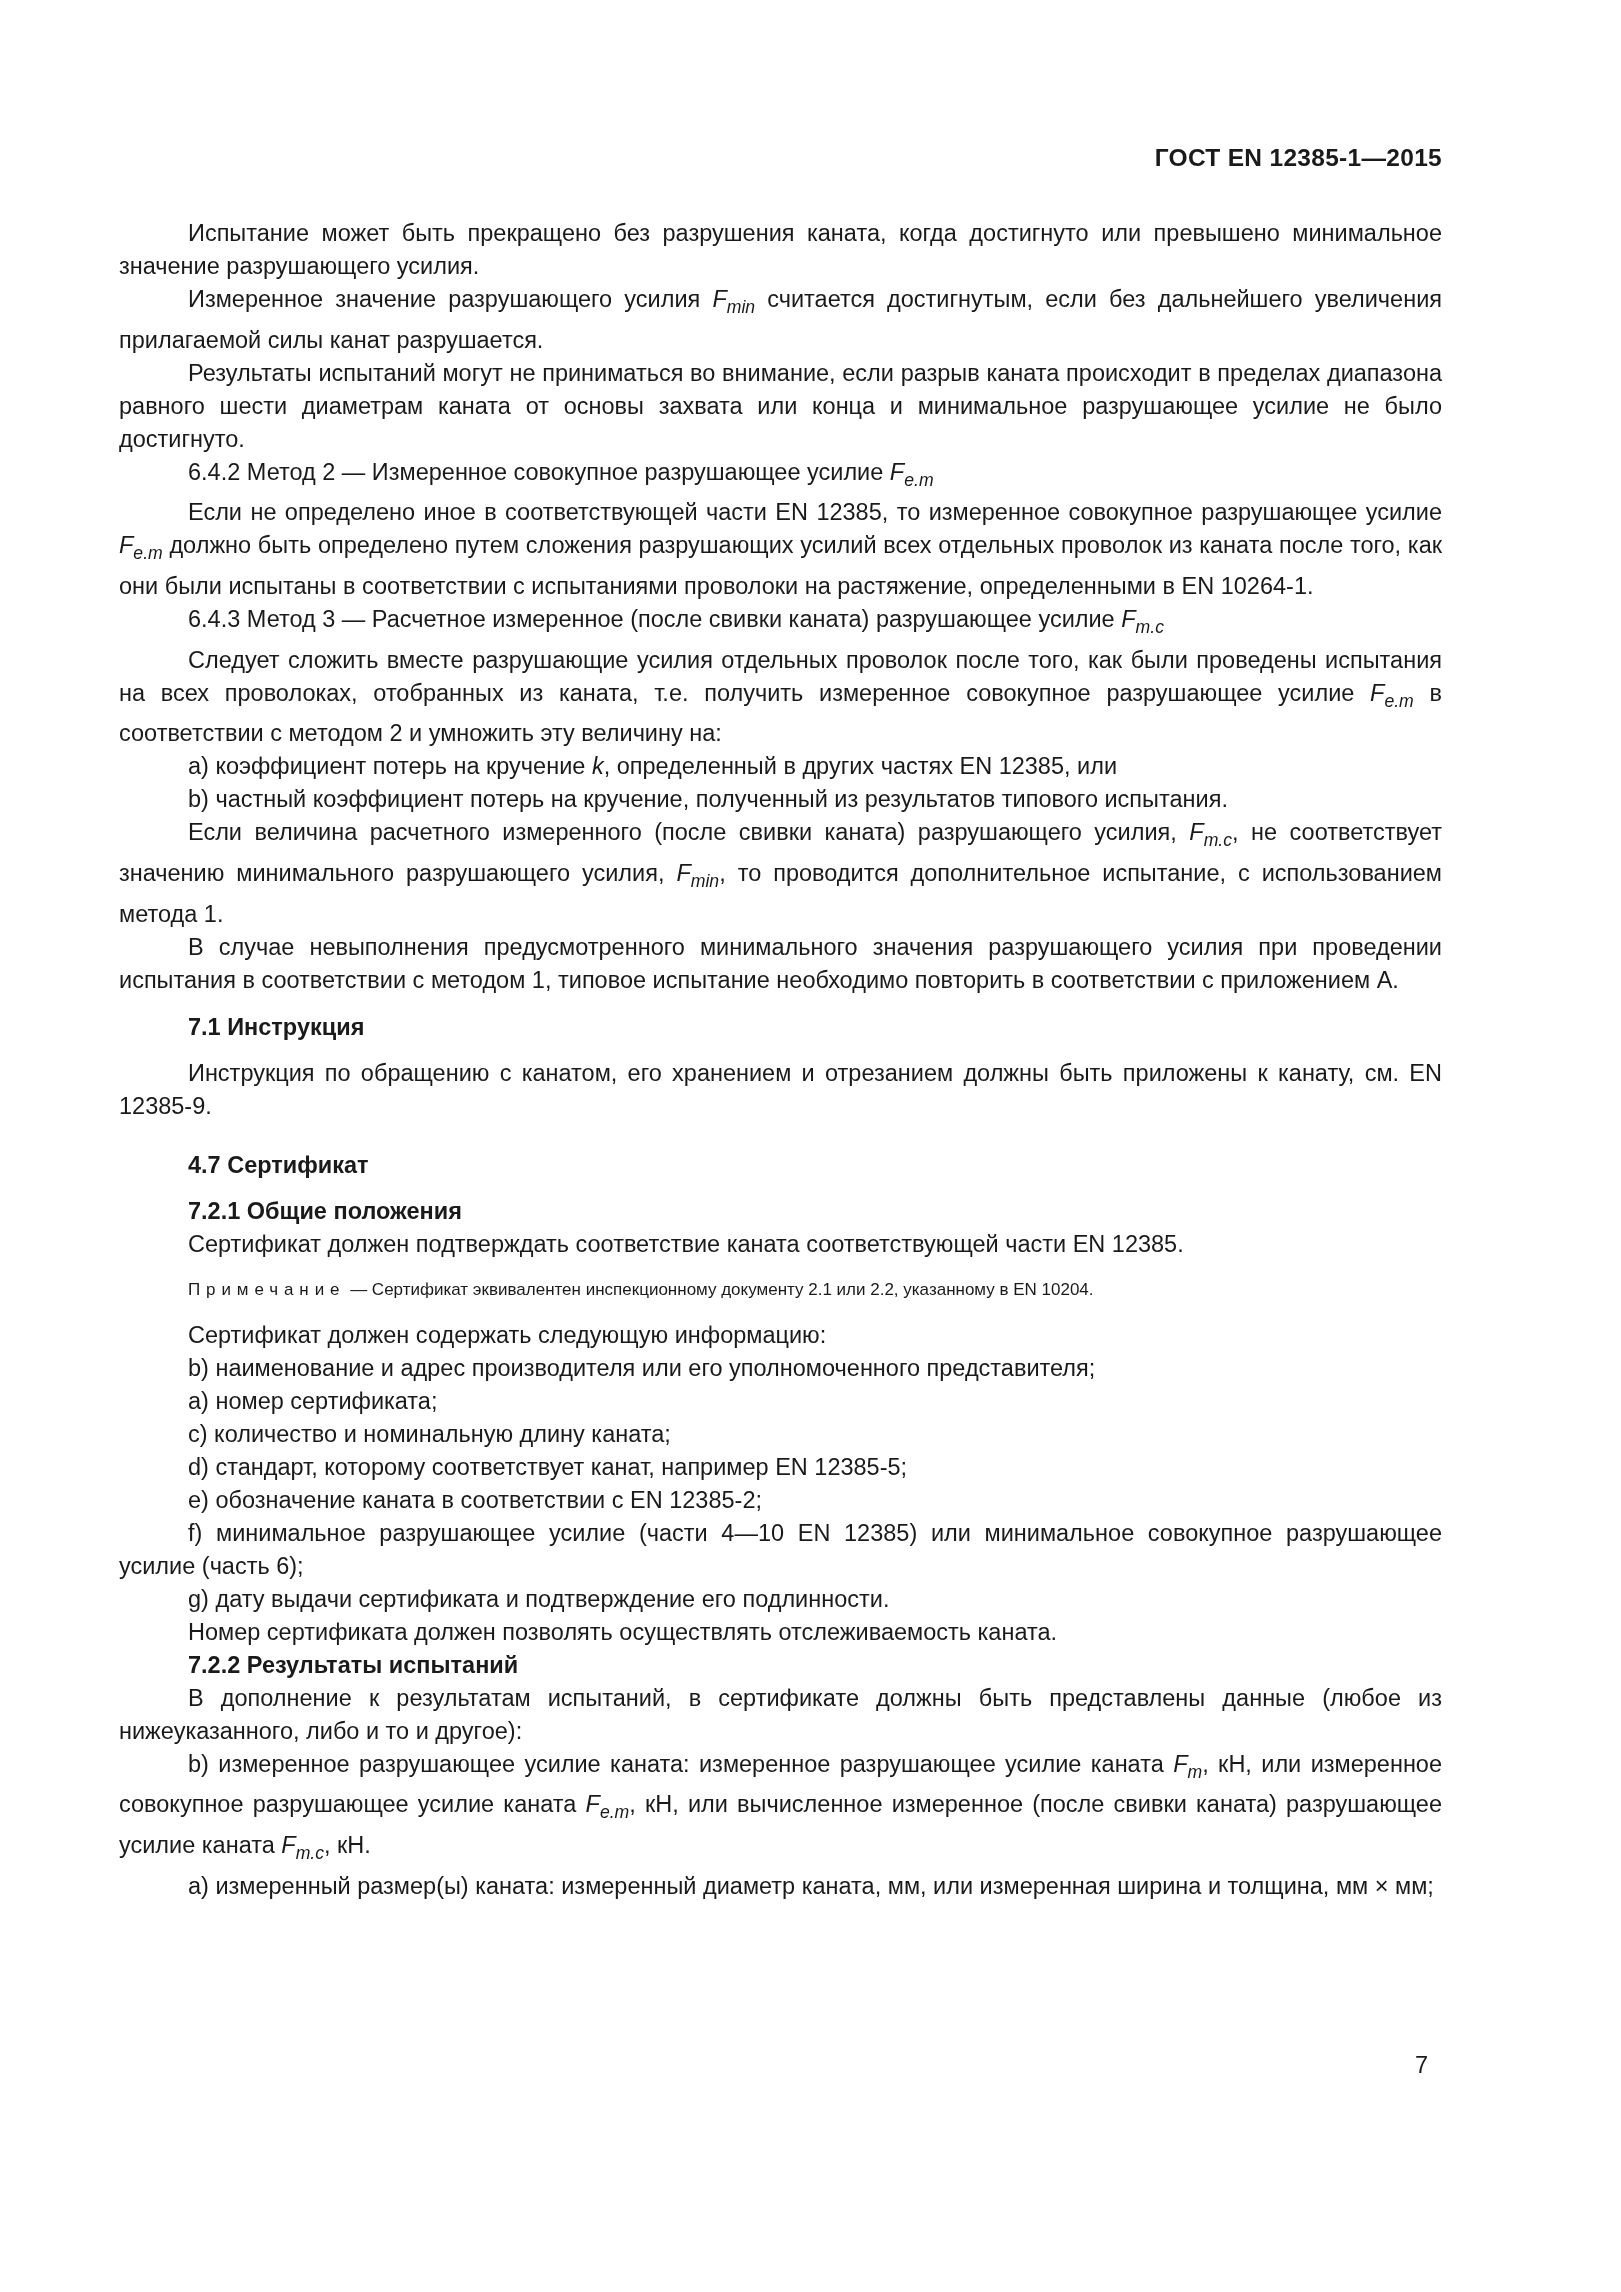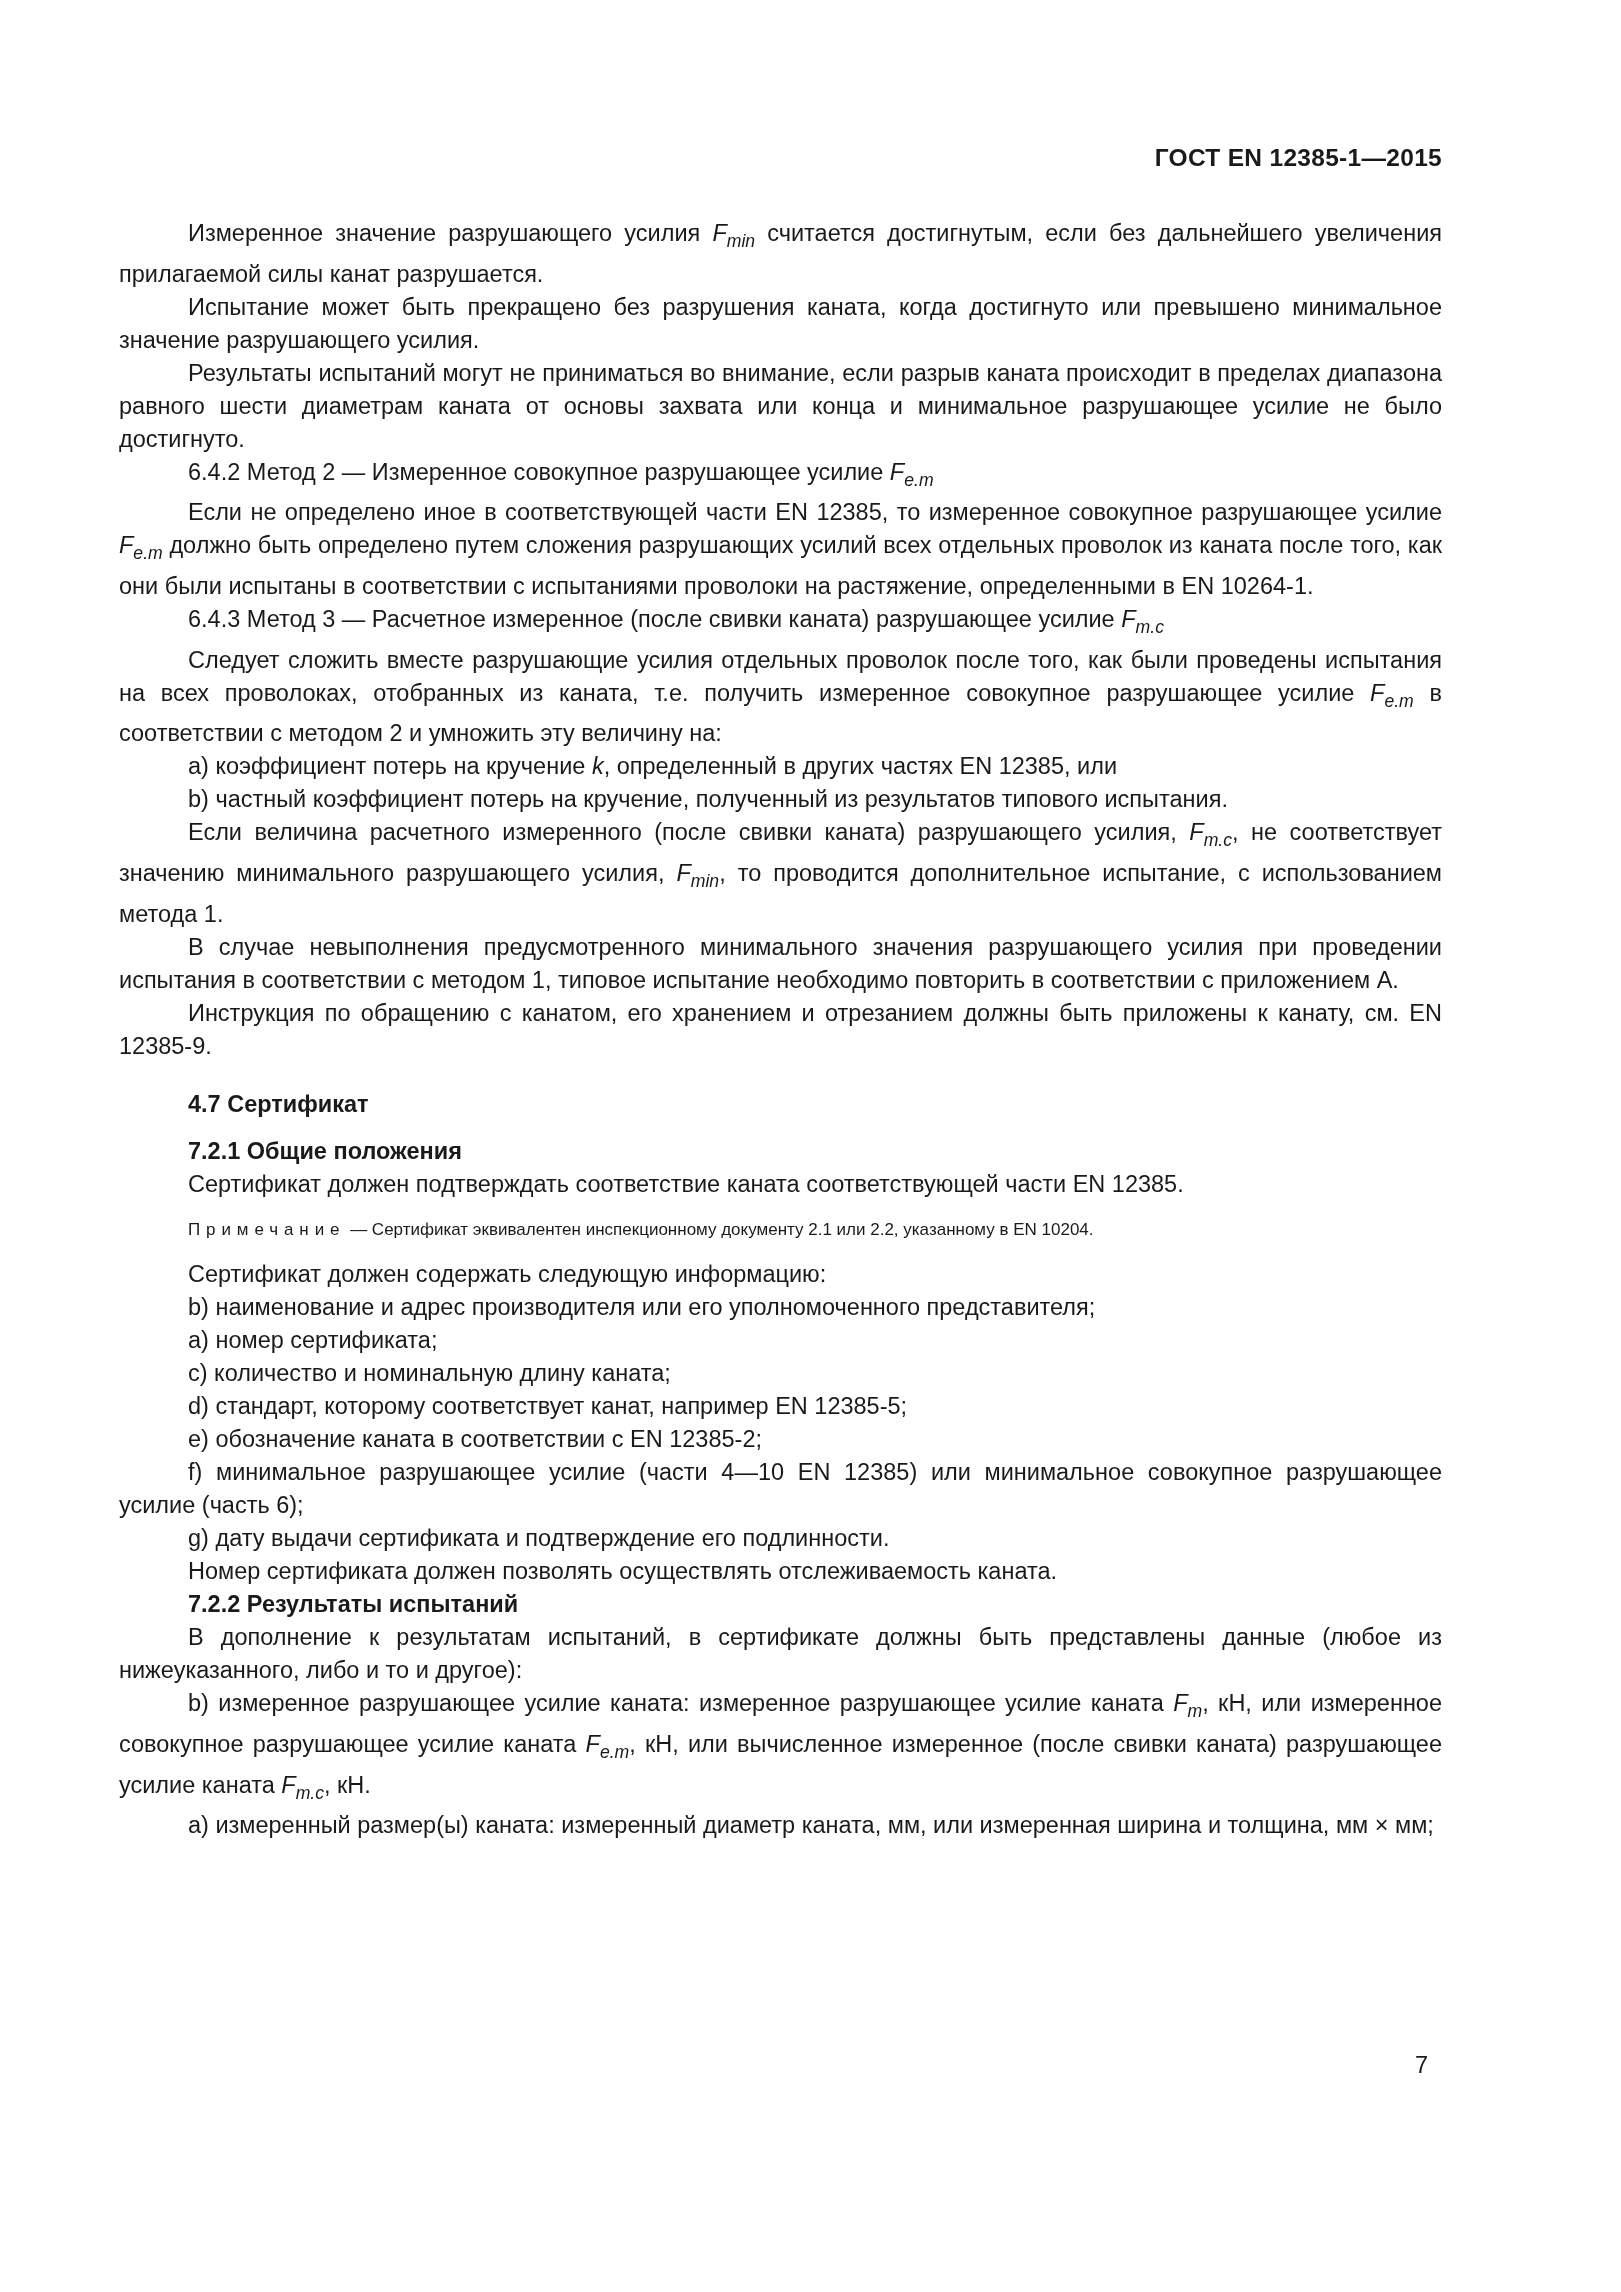--- a/index.html
+++ b/index.html
@@ -17,24 +17,24 @@
   .note .lbl { letter-spacing: 5.9px; }
   i sub { font-size: 0.75em; }
   .pnum { position: absolute; top: 2052px; left: 1415px; font-size: 23.5px; }
 </style>
 </head>
 <body>
 
 <div class="header">ГОСТ EN 12385-1—2015</div>
 
 <div class="page">
+  <p class="ind">Испытание может быть прекращено без разрушения каната, когда достигнуто или превышено минимальное значение разрушающего усилия.</p>
   <p class="ind">
     <span>Измеренное значение разрушающего усилия </span><i><span>F</span><sub>min</sub></i><span> считается достигнутым, если без дальнейшего увеличения прилагаемой силы канат разрушается.</span>
   </p>
-  <p class="ind">Испытание может быть прекращено без разрушения каната, когда достигнуто или превышено минимальное значение разрушающего усилия.</p>
   <p class="ind">Результаты испытаний могут не приниматься во внимание, если разрыв каната происходит в пределах диапазона равного шести диаметрам каната от основы захвата или конца и минимальное разрушающее усилие не было достигнуто.</p>
   <p class="ind">
     <span>6.4.2 Метод 2 — Измеренное совокупное разрушающее усилие </span><i><span>F</span><sub>e.m</sub></i>
   </p>
   <p class="ind">
     <span>Если не определено иное в соответствующей части EN 12385, то измеренное совокупное разрушающее усилие </span><i><span>F</span><sub>e.m</sub></i><span> должно быть определено путем сложения разрушающих усилий всех отдельных проволок из каната после того, как они были испытаны в соответствии с испытаниями проволоки на растяжение, определенными в EN 10264-1.</span>
   </p>
   <p class="ind">
     <span>6.4.3 Метод 3 — Расчетное измеренное (после свивки каната) разрушающее усилие </span><i><span>F</span><sub>m.c</sub></i>
   </p>
@@ -43,20 +43,21 @@
   </p>
   <p class="li">
     <span>a) коэффициент потерь на кручение </span><i>k</i><span>, определенный в других частях EN 12385, или</span>
   </p>
   <p class="li">b) частный коэффициент потерь на кручение, полученный из результатов типового испытания.</p>
   <p class="ind">
     <span>Если величина расчетного измеренного (после свивки каната) разрушающего усилия, </span><i><span>F</span><sub>m.c</sub></i><span>, не соответствует значению минимального разрушающего усилия, </span><i><span>F</span><sub>min</sub></i><span>, то проводится дополнительное испытание, с использованием метода 1.</span>
   </p>
   <p class="ind">В случае невыполнения предусмотренного минимального значения разрушающего усилия при проведении испытания в соответствии с методом 1, типовое испытание необходимо повторить в соответствии с приложением А.</p>
 
+  <div class="h2">7.1 Инструкция</div>
   <p class="ind">Инструкция по обращению с канатом, его хранением и отрезанием должны быть приложены к канату, см. EN 12385-9.</p>
   <div class="h2" style="margin-top:25.5px">4.7 Сертификат</div>
   <div class="h3">7.2.1 Общие положения</div>
   <p class="ind">Сертификат должен подтверждать соответствие каната соответствующей части EN 12385.</p>
   <p class="ind note">
     <span class="lbl">Примечание</span><span> — Сертификат эквивалентен инспекционному документу 2.1 или 2.2, указанному в EN 10204.</span>
   </p>
   <p class="ind">Сертификат должен содержать следующую информацию:</p>
   <p class="li">b) наименование и адрес производителя или его уполномоченного представителя;</p>
   <p class="li">a) номер сертификата;</p>

